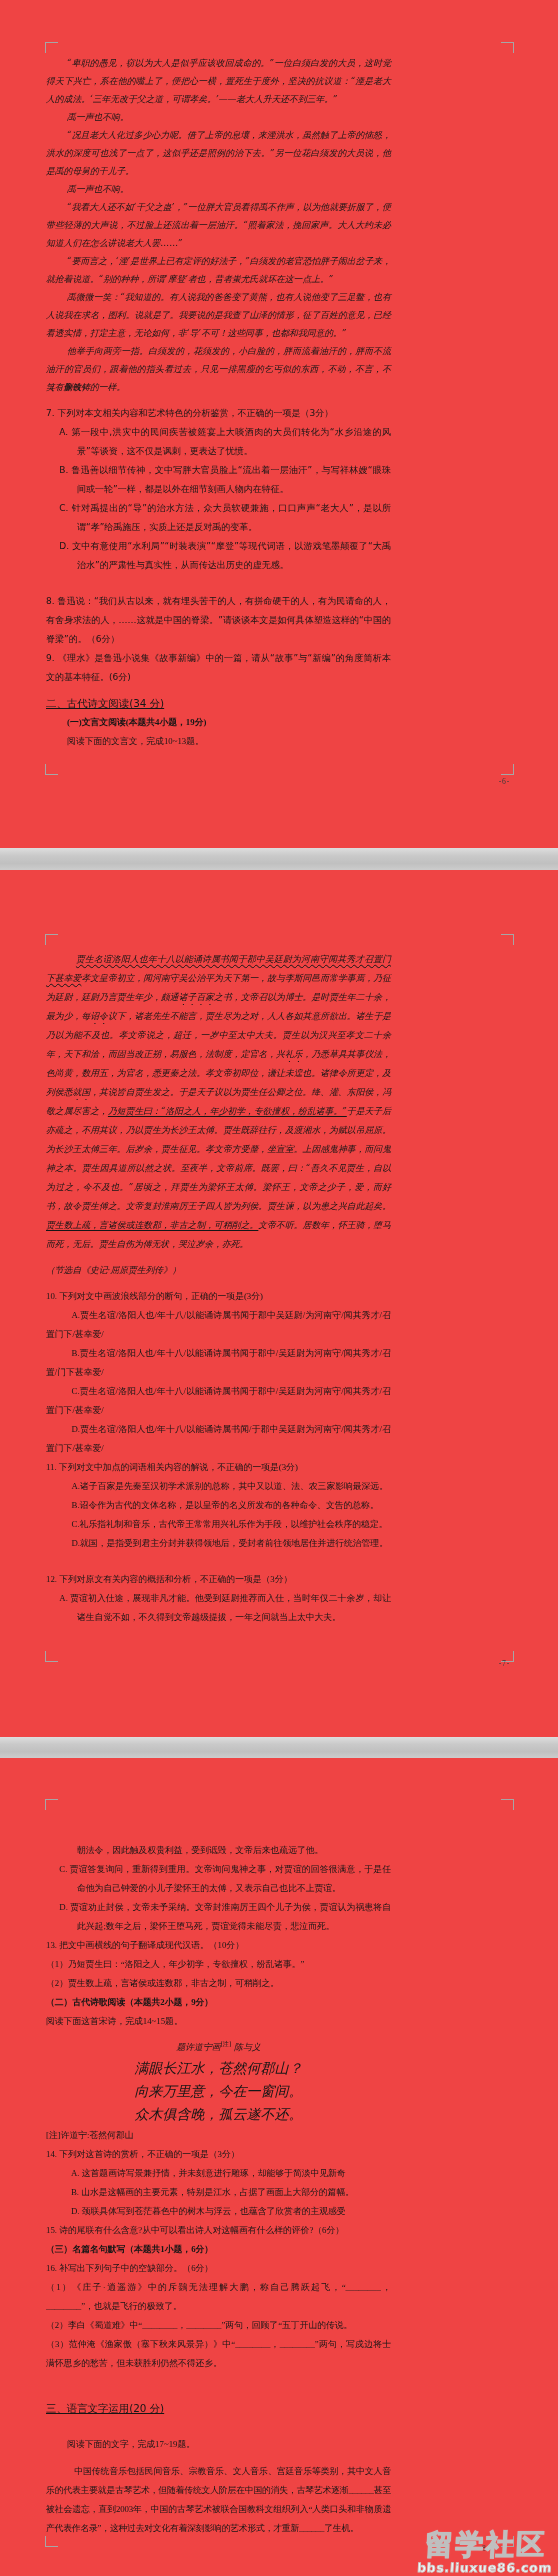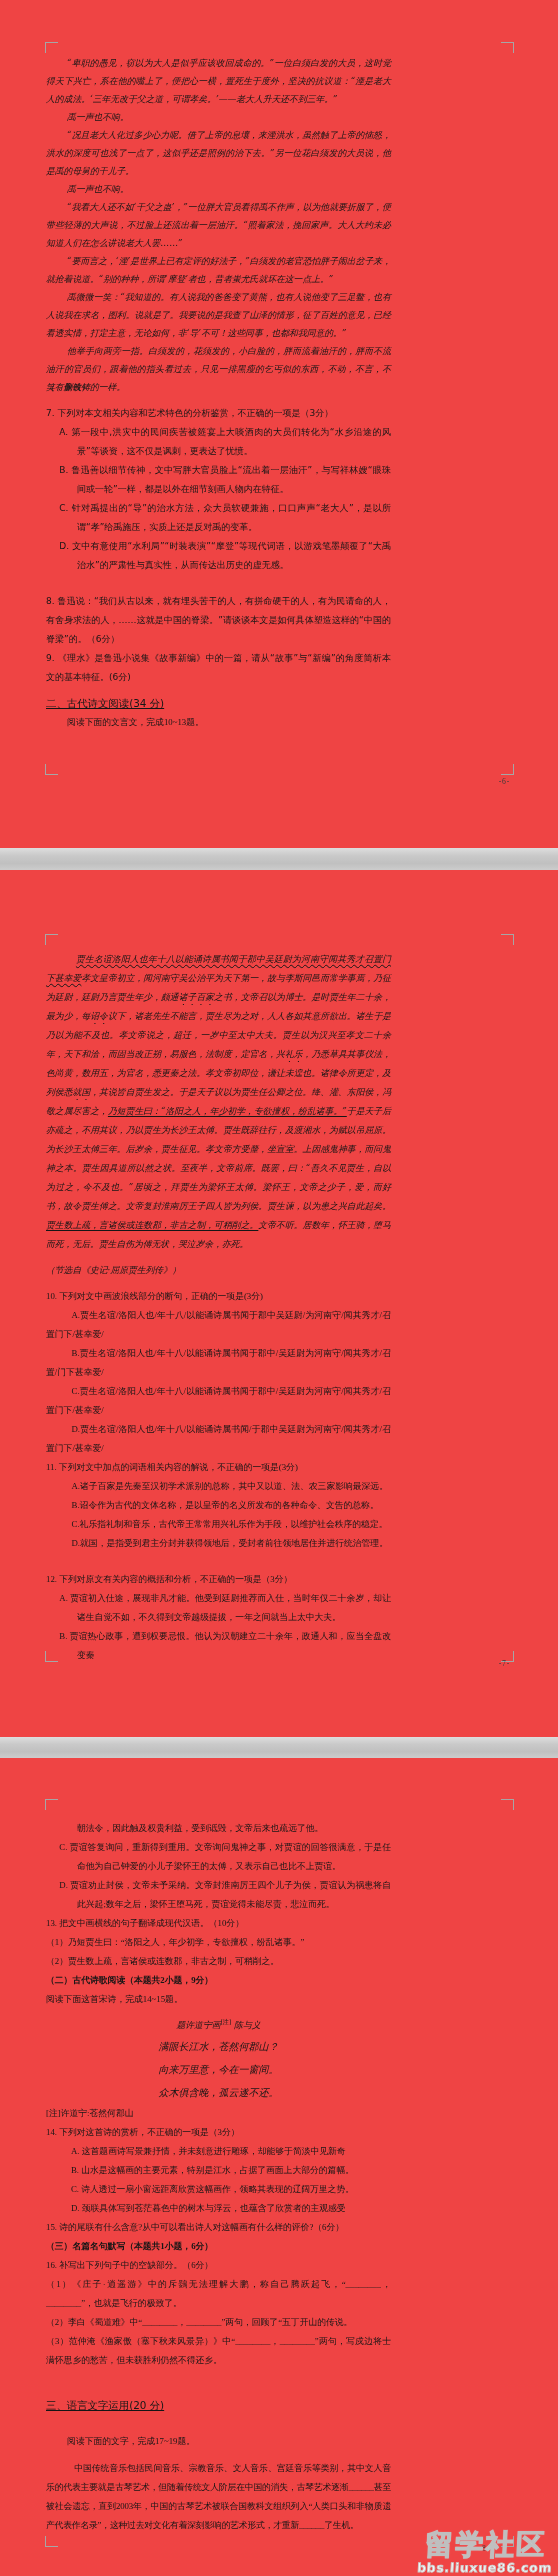--- a/index.html
+++ b/index.html
@@ -2,21 +2,21 @@
 <html style="font-size:12.3px"><head>
 <meta charset="utf-8">
 <style>
   html,body{margin:0;padding:0;background:#ffffff;}
   body{width:558px;font-family:"Liberation Serif","DejaVu Serif",serif;color:#161616;}
   .doc{position:relative;width:558px;}
   .page{position:relative;background:#ef4444;overflow:hidden;}
   .pg1{height:848px;} .pg2{height:867px;} .pg3{height:820px;}
   .sep{height:21.5px;background:linear-gradient(180deg,#dedede 0%,#c9c9c9 35%,#c0c0c0 70%,#cccccc 100%);}
   .content{margin-left:46px;width:345px;}
-  .pg1 .content{padding-top:54px;} .pg2 .content{padding-top:80px;} .pg3 .content{padding-top:61px;}
+  .pg1 .content{padding-top:54px;} .pg2 .content{padding-top:80px;} .pg3 .content{padding-top:83px;}
   
   .cm{position:absolute;width:12.3px;height:10px;border:0 solid #a6a6a6;}
   .cm-l{left:45px;} .cm-r{right:44px;}
   .cm-t{border-top-width:0.8px;} .cm-b{border-bottom-width:0.8px;}
   .cm-t.cm-l,.cm-b.cm-l{border-left-width:0.8px;}
   .cm-t.cm-r,.cm-b.cm-r{border-right-width:0.8px;}
   .pg1 .cm-t{top:42px;} .pg1 .cm-b{top:764px;}
   .pg2 .cm-t{top:64px;} .pg2 .cm-b{top:781px;}
   .pg3 .cm-t{top:41px;} .pg3 .cm-b{top:778px;}
   .page-num{position:absolute;right:48px;font-size:7.7px;color:#3a3a3a;letter-spacing:0.8px;font-family:"Liberation Serif",serif;}
@@ -32,21 +32,21 @@
   .sec{font-size:10.4px;text-decoration:underline;}
   .song{font-family:"Liberation Serif","DejaVu Serif",serif;font-size:8.8px;line-height:19px;text-align:justify;}
   .bold{font-weight:bold;}
   .indent2{text-indent:2.4em;}
   .opt-flow{text-indent:2.9em;}
   .hang{padding-left:31px;text-indent:-17.7px;}
   .pad-hang{padding-left:31px;}
   .pad-in{padding-left:25px;}
   .center{text-align:center;text-indent:0;}
   .poem-title{line-height:20px;margin-top:3.1px;font-size:8.8px;}
-  .poem-line{line-height:23px;font-size:10px;}
+  .poem-line{line-height:23px;font-size:14px;}
   .para2{text-indent:3.2em;letter-spacing:-0.2px;}
   .g1{margin-top:7.7px;} .g2{margin-top:17px;} .g3{margin-top:26px;}
   sup{font-size:6.1px;font-style:normal;}
   .u-wavy{text-decoration:underline wavy 0.8px #161616;text-underline-offset:2.3px;}
   .u-line{text-decoration:underline solid 0.8px #161616;text-underline-offset:2.3px;}
   .em-dot{-webkit-text-emphasis:filled dot #161616;text-emphasis:filled dot #161616;-webkit-text-emphasis-position:under;text-emphasis-position:under left;}
   
   .watermark{position:absolute;right:4.6px;bottom:3.1px;text-align:center;transform:skewX(-3deg);pointer-events:none;}
   .wm-title{font-family:"DejaVu Sans","Liberation Sans",sans-serif;font-weight:bold;font-size:28px;line-height:29px;letter-spacing:2.3px;color:#f2f2f2;-webkit-text-stroke:1.2px #bfbfbf;text-shadow:0 0 1.5px #d8d8d8;}
   .wm-url{font-family:"DejaVu Sans","Liberation Sans",sans-serif;font-weight:bold;font-size:12.3px;line-height:14px;color:#f5f5f5;-webkit-text-stroke:0.8px #c9c9c9;margin-top:1.5px;letter-spacing:0.8px;}
@@ -72,20 +72,21 @@
         <div class="blk kai para"><span>他举手向两旁一指。白须发的，花须发的，小白脸的，胖而流着油汗的，胖而不流油汗的官员们，跟着他的指头看过去，只见一排黑瘦的乞丐似的东西，不动，不言，不笑，像铁铸的一样。</span></div>
         <div class="blk kai align-right pull-up"><span>（有删改）</span></div>
         <div class="blk hei g1"><span>7. 下列对本文相关内容和艺术特色的分析鉴赏，不正确的一项是（3分）</span></div>
         <div class="blk hei hang"><span>A. 第一段中,洪灾中的民间疾苦被筵宴上大啖酒肉的大员们转化为“水乡沿途的风景”等谈资，这不仅是讽刺，更表达了忧愤。</span></div>
         <div class="blk hei hang"><span>B. 鲁迅善以细节传神，文中写胖大官员脸上“流出着一层油汗”，与写祥林嫂“眼珠间或一轮”一样，都是以外在细节刻画人物内在特征。</span></div>
         <div class="blk hei hang"><span>C. 针对禹提出的“导”的治水方法，众大员软硬兼施，口口声声“老大人”，是以所谓“孝”给禹施压，实质上还是反对禹的变革。</span></div>
         <div class="blk hei hang"><span>D. 文中有意使用“水利局”“时装表演”“摩登”等现代词语，以游戏笔墨颠覆了“大禹治水”的严肃性与真实性，从而传达出历史的虚无感。</span></div>
         <div class="blk hei g2"><span>8. 鲁迅说：“我们从古以来，就有埋头苦干的人，有拼命硬干的人，有为民请命的人，有舍身求法的人，……这就是中国的脊梁。”请谈谈本文是如何具体塑造这样的“中国的脊梁”的。（6分）</span></div>
         <div class="blk hei"><span>9. 《理水》是鲁迅小说集《故事新编》中的一篇，请从“故事”与“新编”的角度简析本文的基本特征。(6分)</span></div>
         <div class="blk hei sec g1"><span>二、古代诗文阅读(34 分)</span></div>
+        <div class="blk song bold indent2"><span>(一)文言文阅读(本题共4小题，19分)</span></div>
         <div class="blk song indent2"><span>阅读下面的文言文，完成10~13题。</span></div>
       </div>
     <div class="page-num">-6-</div>
   </div>
 
   <div class="sep"></div>
 
   <div class="page pg2">
     <span class="cm cm-t cm-l"></span>
     <span class="cm cm-t cm-r"></span>
@@ -99,21 +100,20 @@
         <div class="blk song opt-flow"><span>B.贾生名谊/洛阳人也/年十八/以能诵诗属书闻于郡中/吴廷尉为河南守/闻其秀才/召置/门下甚幸爱/</span></div>
         <div class="blk song opt-flow"><span>C.贾生名谊/洛阳人也/年十八/以能诵诗属书闻于郡中/吴廷尉为河南守/闻其秀才/召置门下/甚幸爱/</span></div>
         <div class="blk song opt-flow"><span>D.贾生名谊/洛阳人也/年十八/以能诵诗属书闻/于郡中吴廷尉为河南守/闻其秀才/召置门下/甚幸爱/</span></div>
         <div class="blk song"><span>11. 下列对文中加点的词语相关内容的解说，不正确的一项是(3分)</span></div>
         <div class="blk song opt-flow"><span>A.诸子百家是先秦至汉初学术派别的总称，其中又以道、法、农三家影响最深远。</span></div>
         <div class="blk song opt-flow"><span>B.诏令作为古代的文体名称，是以皇帝的名义所发布的各种命令、文告的总称。</span></div>
         <div class="blk song opt-flow"><span>C.礼乐指礼制和音乐，古代帝王常常用兴礼乐作为手段，以维护社会秩序的稳定。</span></div>
         <div class="blk song opt-flow"><span>D.就国，是指受到君主分封并获得领地后，受封者前往领地居住并进行统治管理。</span></div>
         <div class="blk song g2"><span>12. 下列对原文有关内容的概括和分析，不正确的一项是（3分）</span></div>
         <div class="blk song hang"><span>A. 贾谊初入仕途，展现非凡才能。他受到廷尉推荐而入仕，当时年仅二十余岁，却让诸生自觉不如，不久得到文帝越级提拔，一年之间就当上太中大夫。</span></div>
-        <div class="blk song hang"><span>B. 贾谊热心政事，遭到权要忌恨。他认为汉朝建立二十余年，政通人和，应当全盘改变秦</span></div>
       </div>
     <div class="page-num">-7-</div>
   </div>
 
   <div class="sep"></div>
 
   <div class="page pg3">
     <span class="cm cm-t cm-l"></span>
     <span class="cm cm-t cm-r"></span>
     <span class="cm cm-b cm-l"></span>
@@ -128,21 +128,20 @@
         <div class="blk song bold"><span>（二）古代诗歌阅读（本题共2小题，9分）</span></div>
         <div class="blk song"><span>阅读下面这首宋诗，完成14~15题。</span></div>
         <div class="blk kai center poem-title"><span>题许道宁画</span><sup>[注]</sup><span> 陈与义</span></div>
         <div class="blk kai center poem-line"><span>满眼长江水，苍然何郡山？</span></div>
         <div class="blk kai center poem-line"><span>向来万里意，今在一窗间。</span></div>
         <div class="blk kai center poem-line"><span>众木俱含晚，孤云遂不还。</span></div>
         <div class="blk song"><span>[注]许道宁:苍然何郡山</span></div>
         <div class="blk song"><span>14. 下列对这首诗的赏析，不正确的一项是（3分）</span></div>
         <div class="blk song pad-in"><span>A. 这首题画诗写景兼抒情，并未刻意进行雕琢，却能够于简淡中见新奇</span></div>
         <div class="blk song pad-in"><span>B. 山水是这幅画的主要元素，特别是江水，占据了画面上大部分的篇幅。</span></div>
-        <div class="blk song pad-in"><span>C. 诗人透过一扇小窗远距离欣赏这幅画作，领略其表现的辽阔万里之势。</span></div>
         <div class="blk song pad-in"><span>D. 颈联具体写到苍茫暮色中的树木与浮云，也蕴含了欣赏者的主观感受</span></div>
         <div class="blk song"><span>15. 诗的尾联有什么含意?从中可以看出诗人对这幅画有什么样的评价?（6分）</span></div>
         <div class="blk song bold"><span>（三）名篇名句默写（本题共1小题，6分）</span></div>
         <div class="blk song"><span>16. 补写出下列句子中的空缺部分。（6分）</span></div>
         <div class="blk song"><span>（1）《庄子·逍遥游》中的斥鷃无法理解大鹏，称自己腾跃起飞，“________，________”，也就是飞行的极致了。</span></div>
         <div class="blk song"><span>（2）李白《蜀道难》中“________，________”两句，回顾了“五丁开山的传说。</span></div>
         <div class="blk song"><span>（3）范仲淹《渔家傲（塞下秋来风景异）》中“________，________”两句，写戍边将士满怀思乡的愁苦，但未获胜利仍然不得还乡。</span></div>
         <div class="blk hei sec g3"><span>三、语言文字运用(20 分)</span></div>
         <div class="blk song indent2 g2"><span>阅读下面的文字，完成17~19题。</span></div>
         <div class="blk song para2 g1"><span>中国传统音乐包括民间音乐、宗教音乐、文人音乐、宫廷音乐等类别，其中文人音乐的代表主要就是古琴艺术，但随着传统文人阶层在中国的消失，古琴艺术逐渐______甚至被社会遗忘，直到2003年，中国的古琴艺术被联合国教科文组织列入“人类口头和非物质遗产代表作名录”，这种过去对文化有着深刻影响的艺术形式，才重新______了生机。</span></div>

